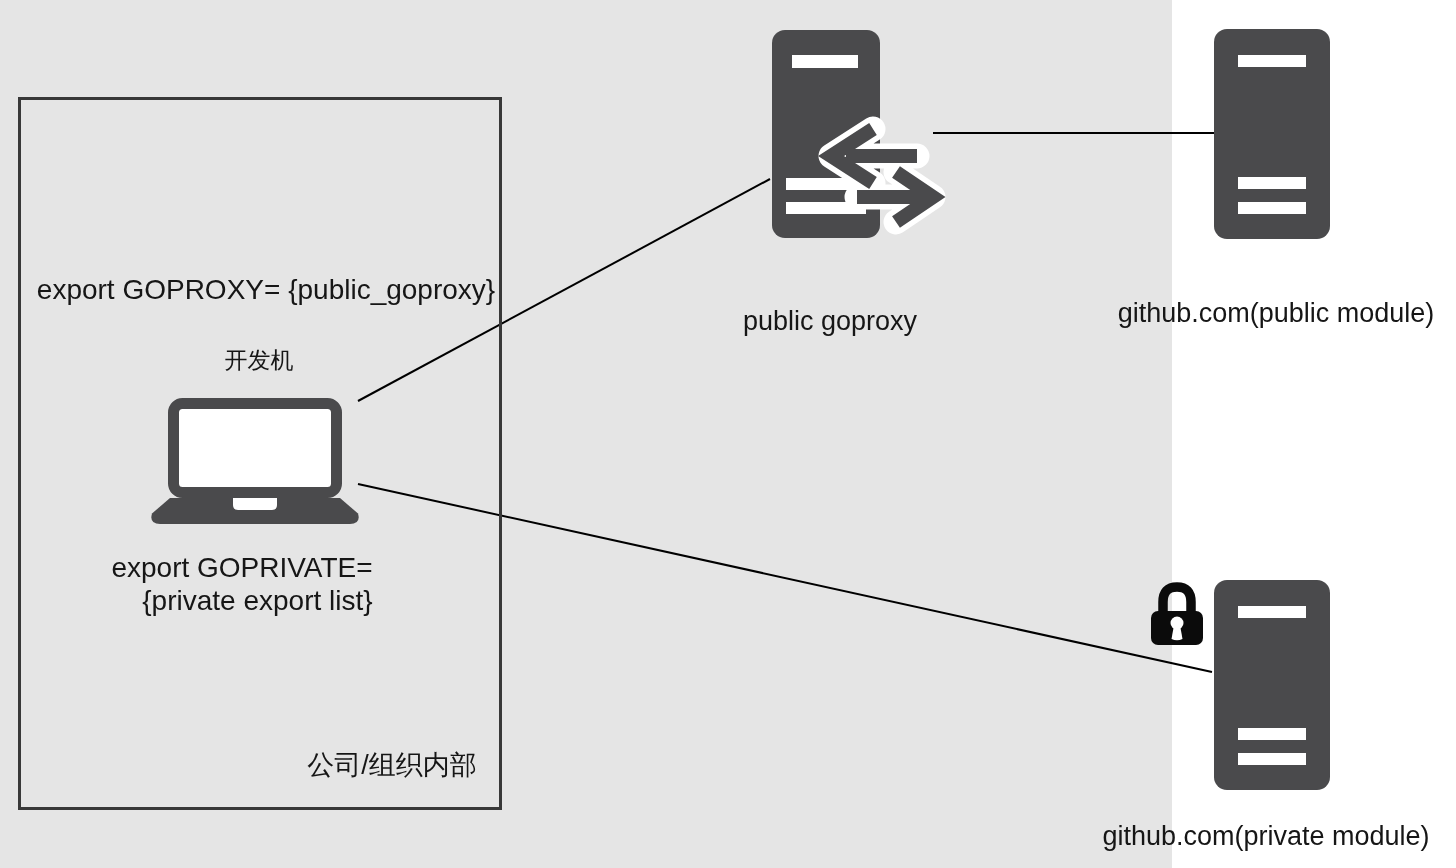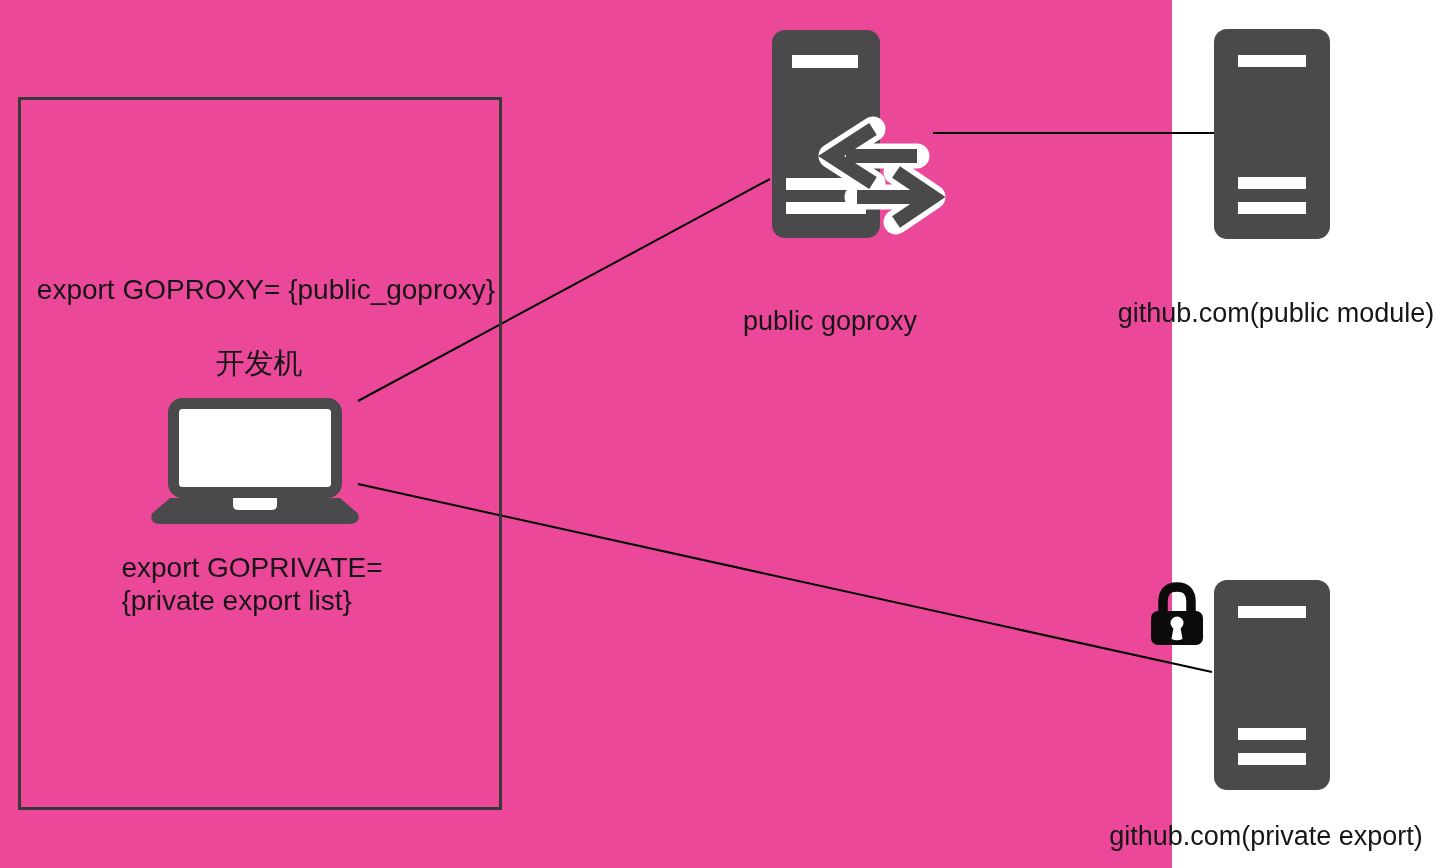--- a/index.html
+++ b/index.html
@@ -1,54 +1,54 @@
 <!DOCTYPE html>
 <html><head>
 <meta charset="utf-8">
 <style>
   html, body { margin: 0; padding: 0; background: #ffffff; }
   body { width: 1456px; height: 868px; overflow: hidden; }
   .canvas {
     position: relative;
     width: 1172px;
     height: 868px;
-    background: #ec4899;
+    background: #e5e5e5;
     font-family: "Liberation Sans", "DejaVu Sans", sans-serif;
     color: #161616;
   }
   .edges-layer {
     position: absolute;
     left: 0; top: 0;
     width: 1456px; height: 868px;
     pointer-events: none;
   }
   .icon-svg { position: absolute; }
   .lbl {
     position: absolute;
     white-space: nowrap;
     transform: translateX(-50%);
     line-height: 1.15;
     color: #161616;
   }
   .lbl-28 { font-size: 28px; }
   .lbl-27 { font-size: 27px; }
-  .lbl-29 { font-size: 29px; }
+  .lbl-29 { font-size: 23px; }
   .org-box {
     position: absolute;
     left: 18px; top: 97px;
     width: 484px; height: 713px;
     border: 3px solid #383838;
     box-sizing: border-box;
     background: transparent;
   }
   .goprivate-block {
     position: absolute;
-    left: 252px; top: 551px;
+    left: 242px; top: 551px;
     transform: translateX(-50%);
-    text-align: left;
+    text-align: right;
     font-size: 28px;
     line-height: 33px;
     white-space: nowrap;
   }
 </style>
 </head>
 <body>
 
 <div class="canvas">
 
@@ -68,20 +68,21 @@
     <rect x="25.5" y="10.5" width="163" height="89" rx="9" fill="#ffffff" stroke="#4a4a4c" stroke-width="11"></rect>
     <path d="M 22 105 L 192 105 L 210 120.5 Q 213 131 202 131 L 12 131 Q 1 131 4 120.5 Z" fill="#4a4a4c"></path>
     <path d="M 85 105 L 129 105 L 129 112 Q 129 117 124 117 L 90 117 Q 85 117 85 112 Z" fill="#ffffff"></path>
   </svg>
 
   <div class="goprivate-block">
     <div>export GOPRIVATE=</div>
     <div>{private export list}</div>
   </div>
 
+  <div class="lbl lbl-27" style="left:392px; top:750px;">公司/组织内部</div>
 
   <svg class="icon-svg" style="left:758px; top:18px;" width="200" height="234" viewBox="0 0 200 234">
     <rect x="14" y="12" width="108" height="208" rx="13" fill="#4a4a4c"></rect>
     <rect x="34" y="37" width="66" height="13" fill="#ffffff"></rect>
     <rect x="28" y="160" width="80" height="12" fill="#ffffff"></rect>
     <rect x="28" y="184" width="80" height="12" fill="#ffffff"></rect>
 
     <path d="M 115 111 L 73 138 L 115 165 M 88 138 L 159 138 M 138 154 L 175 179 L 138 204 M 99 179 L 166 179" fill="none" stroke="#ffffff" stroke-width="25" stroke-linejoin="round" stroke-linecap="round"></path>
 
     <path d="M 115 111 L 73 138 L 115 165 M 88 138 L 159 138" fill="none" stroke="#4a4a4c" stroke-width="14" stroke-linejoin="miter" stroke-linecap="butt"></path>
@@ -107,15 +108,15 @@
     <rect x="24" y="173" width="68" height="12" fill="#ffffff"></rect>
   </svg>
 
   <svg class="icon-svg" style="left:1146px; top:578px;" width="62" height="70" viewBox="0 0 62 70">
     <path d="M 17 38 L 17 24 Q 17 9 31 9 Q 45 9 45 24 L 45 38" fill="none" stroke="#0b0b0b" stroke-width="9.5"></path>
     <rect x="5" y="33" width="52" height="34" rx="7" fill="#0b0b0b"></rect>
     <circle cx="31" cy="45" r="6.5" fill="#ffffff"></circle>
     <path d="M 28 47 L 34 47 L 36.5 61 Q 31 63.5 25.5 61 Z" fill="#ffffff"></path>
   </svg>
 
-  <div class="lbl lbl-27" style="left:1266px; top:821px;">github.com(private export)</div>
+  <div class="lbl lbl-27" style="left:1266px; top:821px;">github.com(private module)</div>
 
 </div>
 
 </body></html>

